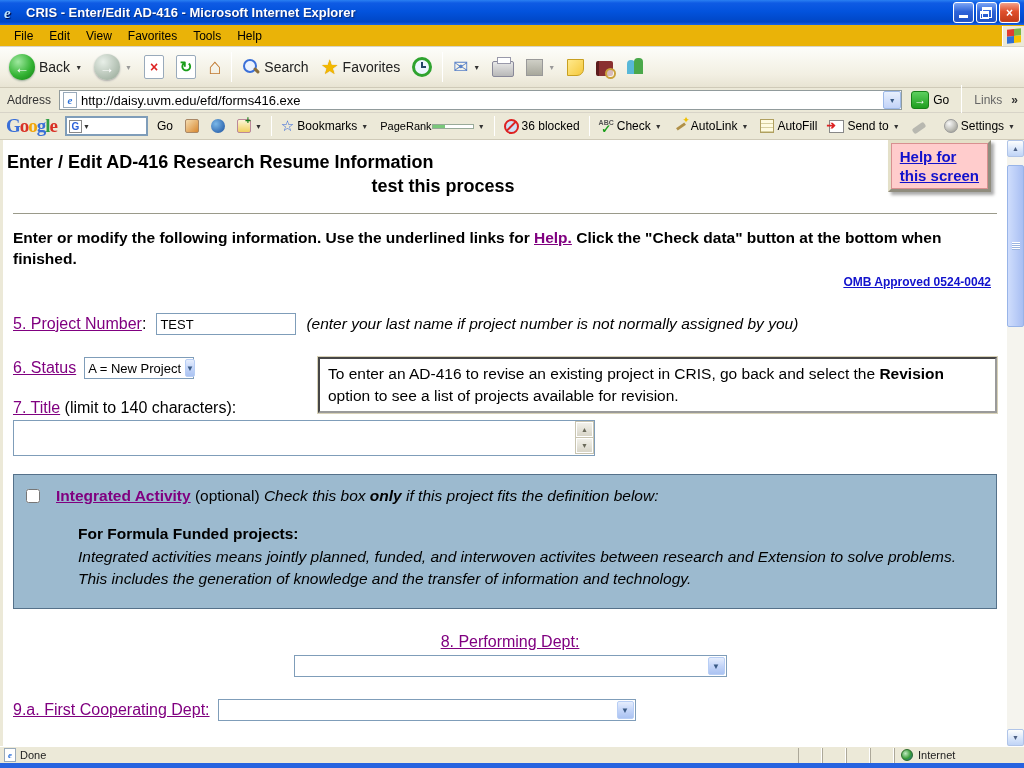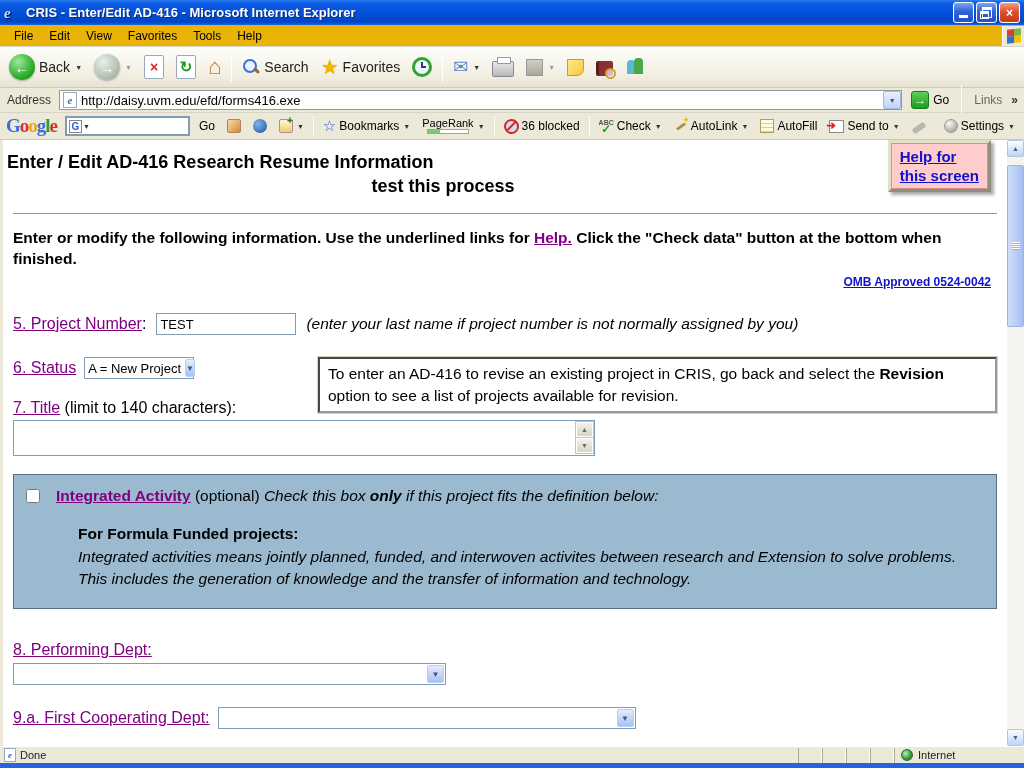--- a/index.html
+++ b/index.html
@@ -97,21 +97,21 @@
   .gfav { width:13px; height:13px; border:1px solid #888; font:bold 10px "Liberation Sans",sans-serif; color:#2a5fd8;
     text-align:center; line-height:12px; }
   .gitem { display:flex; align-items:center; gap:3px; padding:2px 3px; white-space:nowrap; }
   .gsep { width:1px; height:20px; background:#c9c4ae; border-right:1px solid #fff; }
   .gmini { width:14px; height:14px; border-radius:2px; }
   .m-news { background:linear-gradient(135deg,#f5ddb0,#d88830); border:1px solid #a86; }
   .m-earth { background:radial-gradient(circle at 35% 35%,#7ab8e8,#1a4f9e); border-radius:50%; }
   .m-addbm { background:linear-gradient(#fdf6d8,#f0d060); border:1px solid #b89; position:relative; }
   .m-addbm::after { content:"+"; position:absolute; right:-1px; top:-5px; color:#1a7a1a; font-weight:bold; font-size:10px; }
   .bmstar { color:#2a5fd8; font-size:15px; }
-  .prwrap { display:flex; flex-direction:column; align-items:center; line-height:10px; }
+  .prwrap { display:flex; flex-direction:row; align-items:center; line-height:10px; }
   .prmeter { width:42px; height:5px; border:1px solid #9a9; background:linear-gradient(90deg,#7ac87a 30%,#fff 30%); margin-top:1px; }
   .blockedico { width:15px; height:15px; border:2px solid #d22; border-radius:50%; position:relative; background:#cfe0f5; }
   .blockedico::after { content:""; position:absolute; left:-1px; top:4px; width:13px; height:2px; background:#d22; transform:rotate(-45deg); }
   .checkico { display:flex; flex-direction:column; align-items:center; line-height:7px; }
   .abc { font-size:7px; font-weight:bold; color:#555; }
   .ckmark { color:#1a9e1a; font-weight:bold; font-size:12px; }
   .wandico { width:14px; height:14px; position:relative; }
   .wandico::before { content:""; position:absolute; left:2px; top:6px; width:10px; height:3px; background:#b09048; transform:rotate(-35deg); }
   .wandico::after { content:"✦"; position:absolute; right:-2px; top:-4px; color:#f0c000; font-size:9px; }
   .padico { width:14px; height:14px; background:repeating-linear-gradient(#fffbe0 0 3px,#d8d0a0 3px 4px); border:1px solid #b0a060; }
@@ -153,21 +153,21 @@
   .ta-btn { flex:1; background:linear-gradient(180deg,#f2f1ea,#d8d5c8); border:1px solid #fff; outline:1px solid #c8c4b0;
     display:flex; align-items:center; justify-content:center; font-size:7px; color:#6a6a5a; margin:0 0 1px 0; }
   .bluebox { margin:18px 10px 0 10px; width:984px; background:#9cbacf; border:1px solid #55718a; padding:12px 12px 18px 12px; }
   .iline { display:flex; align-items:center; gap:16px; font-size:15.5px; }
   .iline input { width:14px; height:14px; }
   .ilink { color:#800080; font-weight:bold; text-decoration:underline; }
   .ital { font-style:italic; }
   .iblock { margin:20px 0 0 52px; }
   .ibold { font-weight:bold; font-size:15.5px; }
   .ipara { font-style:italic; font-size:15.5px; line-height:22px; margin-top:3px; width:905px; }
-  .q8block { margin:32px 0 0 10px; }
+  .q8block { margin:24px 0 0 10px;text-align:center; }
   .q8sel { width:433px; margin-top:4px; }
   .row9 { display:flex; align-items:center; gap:8px; margin:22px 0 0 10px; }
   .q9sel { width:418px; }
 
   
   .vscroll { width:17px; flex:none; background:#f5f4ee; display:flex; flex-direction:column; }
   .sbtn { height:17px; background:linear-gradient(180deg,#fdfefd,#d6e4fa 60%,#c0d4f6); border:1px solid #b0c4e8; border-radius:2px;
     display:flex; align-items:center; justify-content:center; font-size:7px; color:#4d6185; }
   .strack { flex:1; position:relative; }
   .sthumb { position:absolute; top:8px; left:0; width:17px; height:162px; border:1px solid #98b4e8; border-radius:2px;

